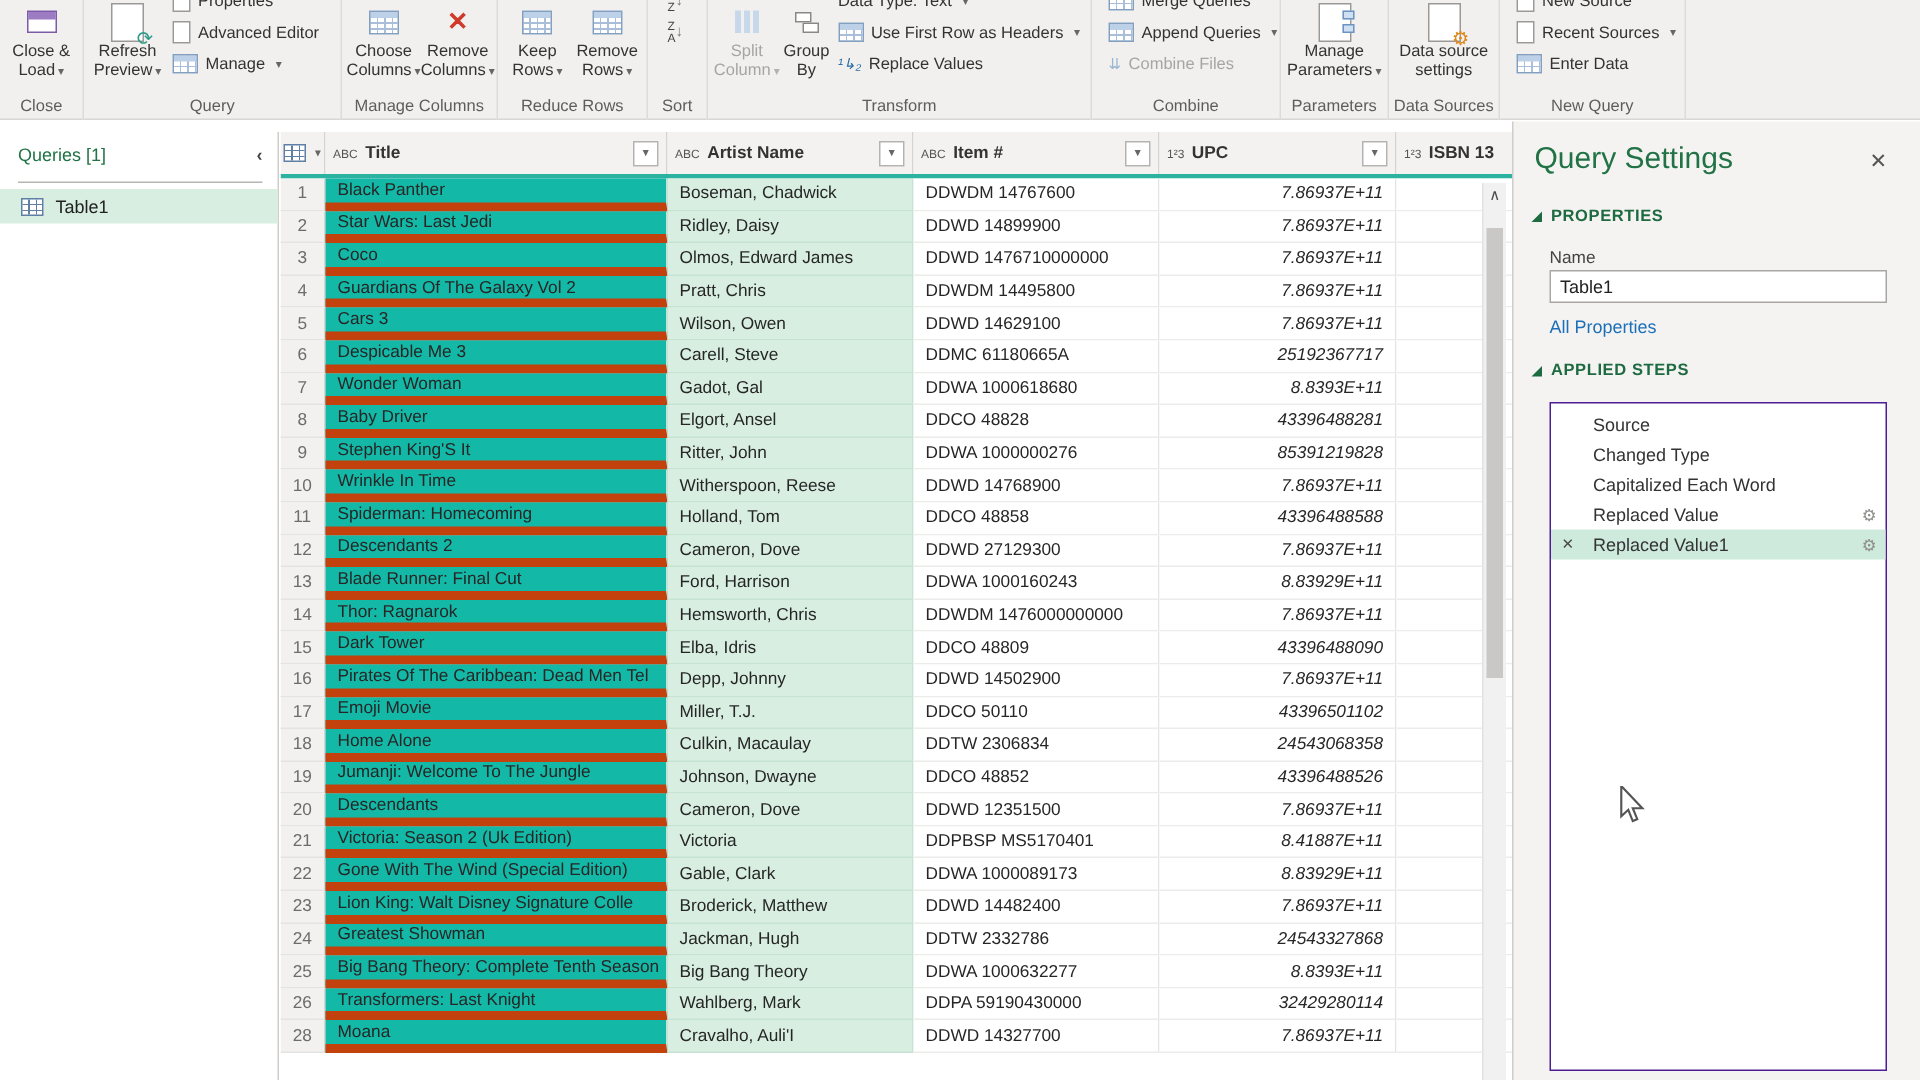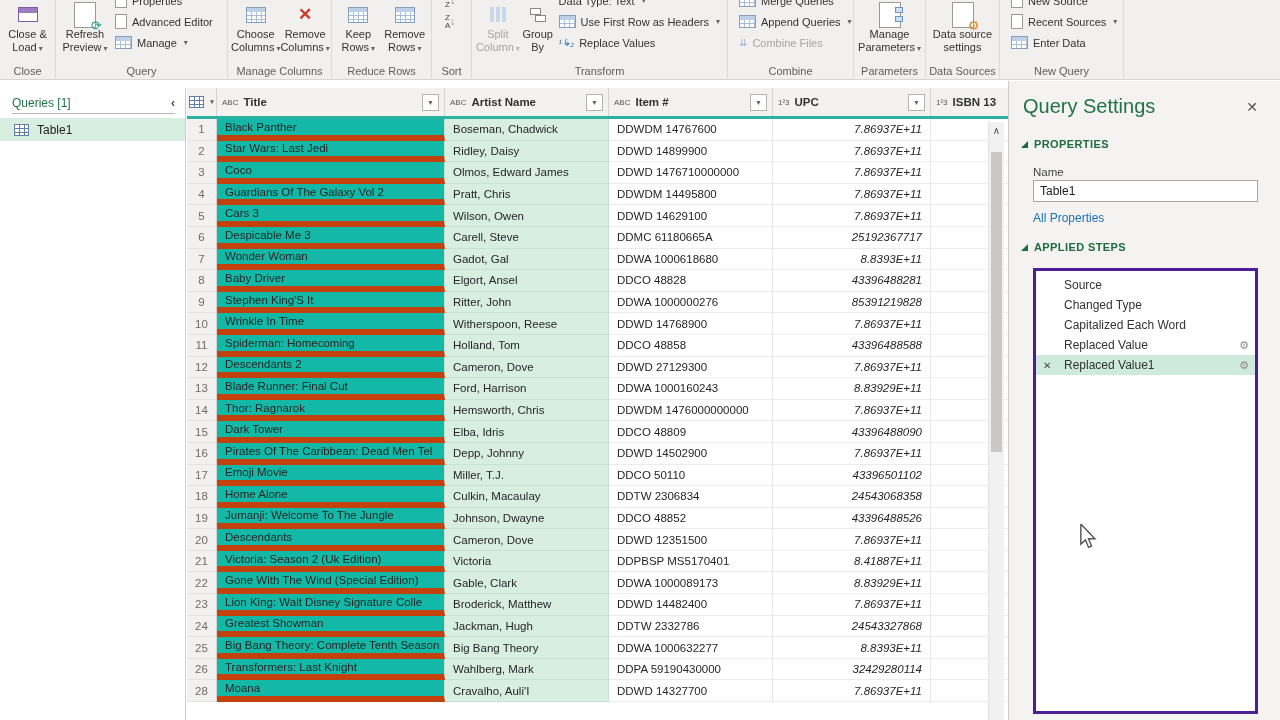--- a/index.html
+++ b/index.html
@@ -41,21 +41,21 @@
   .sorticon .arr { font-size:10px; color:#777; }
   .i-bars { width:16px; height:15px; background:repeating-linear-gradient(to right,#c7d8ea 0 4px, transparent 4px 6px); }
   .i-gby { width:16px; height:14px; position:relative; }
   .i-gby::before { content:""; position:absolute; left:0; top:0; width:9px; height:5px; border:1px solid #8a8886; background:#fff;}
   .i-gby::after { content:""; position:absolute; right:0; bottom:0; width:9px; height:5px; border:1px solid #8a8886; background:#fff;}
   .i-repl { font-size:10px; color:#2d6da4; font-style:italic; }
 
   
   .qpane { position:absolute; left:0; top:88px; width:186px; height:632px; background:#fff;
     border-right:1px solid #cfcdca; }
-  .qpane-head { margin:8px 10px 0 12px; padding-bottom:3px; border-bottom:1px solid #b8b6b3;
+  .qpane-head { margin:8px 10px 0 12px; padding-bottom:11px; border-bottom:1px solid #b8b6b3;
     font-size:12px; color:#217346; display:flex; align-items:flex-start; }
   .qpane-collapse { margin-left:auto; color:#444; font-weight:bold; font-size:12px; cursor:default; }
   .qitem { margin-top:4px; height:23px; background:#d7eee1; display:flex; align-items:center;
     gap:8px; padding-left:14px; font-size:12px; color:#222; cursor:default; }
 
   
   .grid { position:absolute; left:187px; top:88px; width:821px; height:632px; background:#fff; overflow:hidden; }
   .ghead { display:flex; height:28px; }
   .gh { background:#f3f2f1; border-right:1px solid #d6d4d2; display:flex; align-items:center;
     padding:0 5px; font-size:11.5px; font-weight:bold; color:#333; gap:5px; flex:none; overflow:hidden; white-space:nowrap; }
@@ -94,21 +94,21 @@
   .qset-close { position:absolute; right:22px; top:18px; font-size:14px; color:#555; cursor:default; }
   .sec-head { position:absolute; left:12px; display:flex; align-items:center; gap:6px;
     font-size:11px; font-weight:bold; color:#1e6b41; letter-spacing:.4px; }
   .tri { width:0; height:0; border-bottom:7px solid #1e6b41; border-left:7px solid transparent; }
   .lbl-name { position:absolute; left:24px; top:85px; font-size:11.5px; color:#444;text-align:right; }
   .name-input { position:absolute; left:24px; top:99px; width:225px; height:22px;
     border:1px solid #a9a7a4; background:#fff; font-size:12px; padding:0 6px;
     font-family:"Liberation Sans", sans-serif; color:#222; }
   .all-props { position:absolute; left:24px; top:130px; font-size:12px; color:#1d70b8; cursor:default; }
   .steps-box { position:absolute; left:24px; top:187px; width:225px; bottom:6px;
-    background:#fff; border:3px solid #4c1d95; padding-top:4px; }
+    background:#fff; border:1px solid #4c1d95; padding-top:4px; }
   .step { height:20px; display:flex; align-items:center; font-size:12px; color:#333; position:relative;
     padding-left:28px; cursor:default; }
   .step .gear { position:absolute; right:6px; font-size:11px; color:#8f8d8a; }
   .step .delx { position:absolute; left:7px; font-size:10px; color:#4a4a4a; }
   .step.selected { background:#cdeadd; }
 
   
   .cursor { position:absolute; left:1078px; top:524px; z-index:99; pointer-events:none; }
 </style>
 </head>

